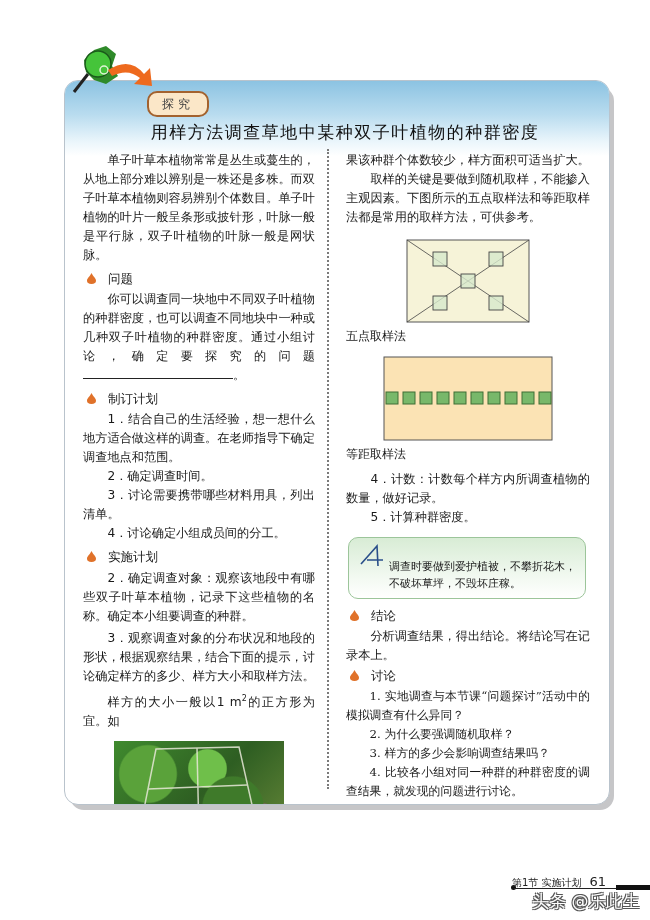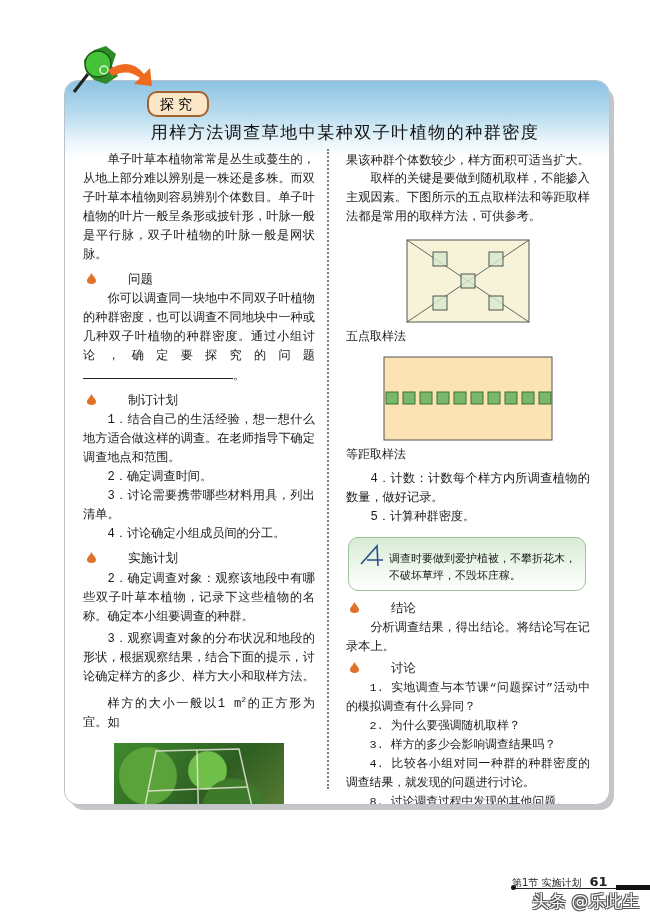--- a/index.html
+++ b/index.html
@@ -15,63 +15,63 @@
     position:absolute; left:64px; top:80px; width:544px; height:723px;
     border-radius:14px; background:#ffffff; border:1px solid #b9c3cc; overflow:hidden;
   }
   .panel-head {
     position:absolute; left:0; top:0; right:0; height:75px;
     background: linear-gradient(to bottom, #8cc3e2 0%, #b9dcef 45%, #e9f5fb 80%, #ffffff 100%);
   }
   .badge {
     position:absolute; left:82px; top:10px; width:58px; height:22px;
     background:#fbe7c8; border:2px solid #a3622e; border-radius:10px;
-    font-size:14px; line-height:22px; text-align:center; letter-spacing:4px; color:#000000;
+    font-size:12px; line-height:22px; text-align:center; letter-spacing:4px; color:#404040;
   }
   .title {
     position:absolute; left:16px; right:0; top:40px; text-align:center;
     font-family:"DejaVu Serif", "Liberation Serif", serif; font-size:17px; letter-spacing:1.5px; color:#111;
   }
   .divider {
     position:absolute; left:262px; top:68px; height:640px; width:0;
     border-left:2px dotted #7a7a7a;
   }
   .col { position:absolute; font-size:12.2px; line-height:19px; }
   .col-left { left:18px; top:70px; width:232px; }
   .col-right { left:281px; top:70px; width:244px; }
   .col p { margin:0; text-align:justify; }
-  .col p.ind { text-indent:2em;font-family:Liberation Mono, monospace; }
-  .heading { display:flex; align-items:center; margin:3px 0 2px 4px; height:20px; font-size:12.5px;gap:20px; }
+  .col p.ind { text-indent:2em; }
+  .heading { display:flex; align-items:center; margin:3px 0 2px 4px; height:20px; font-size:12.5px; }
   .drop { width:9px; height:11px; margin-right:12px; }
   .blank { display:inline-block; width:150px; border-bottom:1px solid #222; height:12px; vertical-align:baseline; }
   sup { font-size:8px; }
   .photo {
     width:170px; height:110px; margin:10px auto 0 auto; position:relative;
     background:
       radial-gradient(circle at 20% 30%, #5aa23a 0 18%, transparent 19%),
       radial-gradient(circle at 70% 60%, #3f7a2a 0 22%, transparent 23%),
       radial-gradient(circle at 40% 75%, #b8a73a 0 12%, transparent 13%),
       radial-gradient(circle at 85% 80%, #8a5a6a 0 15%, transparent 16%),
       radial-gradient(circle at 55% 25%, #6fbf4a 0 15%, transparent 16%),
       linear-gradient(135deg, #3f8a2e, #2e5e22 50%, #6a8a3a);
   }
   .caption { text-align:left; font-size:12px; margin-top:4px; }
   .fig { position:relative; margin:10px auto 0 auto; }
   .tip {
     margin:10px 4px 6px 2px; border:1px solid #9cc59a; border-radius:10px;
     background:linear-gradient(to bottom, #d8ecd5, #f4faf3 70%, #ffffff);
-    padding:12px 8px 6px 40px; position:relative;
+    padding:20px 8px 6px 40px; position:relative;
     font-family:"DejaVu Serif", "Liberation Serif", serif; font-size:11px; line-height:17px;
   }
   .tip-icon { position:absolute; left:8px; top:4px; width:30px; height:30px; }
   .serif { font-family:"DejaVu Serif", "Liberation Serif", serif; }
   .footer {
     position:absolute; left:512px; top:874px; font-size:10px; color:#222;
   }
-  .footer .num { font-weight:bold; font-size:13px; margin-left:8px; }
+  .footer .num { font-weight:normal; font-size:13px; margin-left:8px; }
   .footer-line { position:absolute; left:514px; top:888px; width:136px; height:1px; background:#222; }
   .footer-bar { position:absolute; left:616px; top:885px; width:34px; height:5px; background:#111; }
   .footer-dot { position:absolute; left:511px; top:885px; width:5px; height:5px; border-radius:50%; background:#111; }
   .watermark {
     position:absolute; left:532px; top:890px; font-size:17px; color:#fff;
     text-shadow: -1px -1px 0 #555, 1px -1px 0 #555, -1px 1px 0 #555, 1px 1px 0 #555;
     text-align: right;
   }
   .logo { position:absolute; left:72px; top:46px; width:100px; height:60px; }
 </style>

